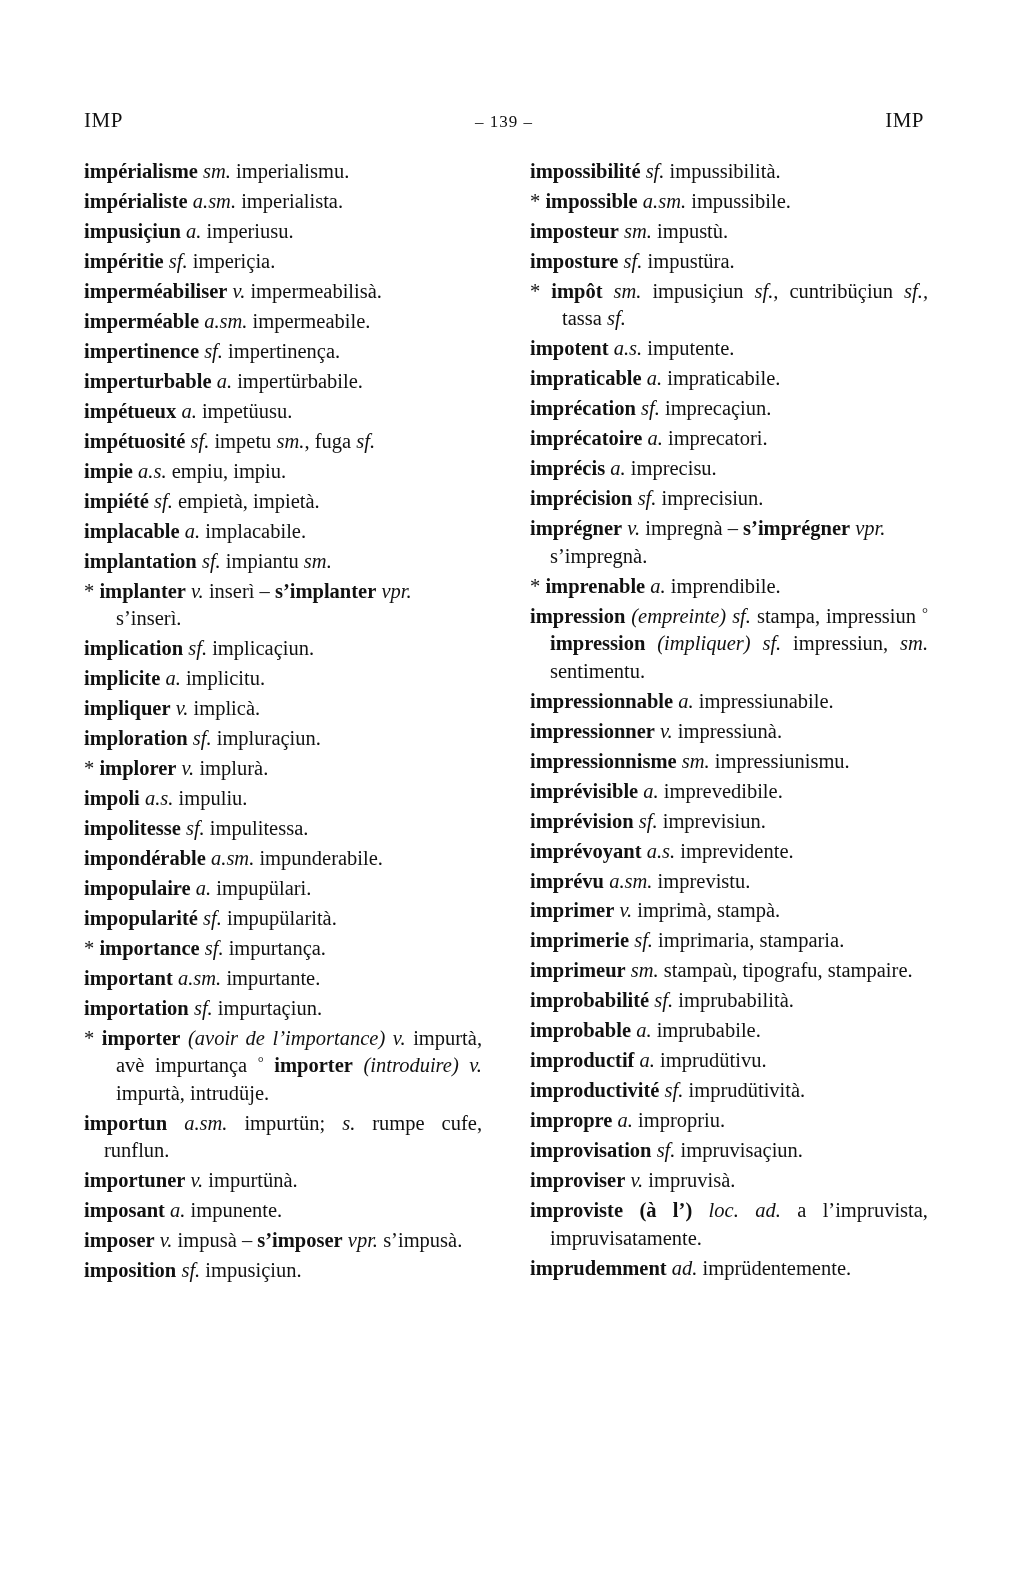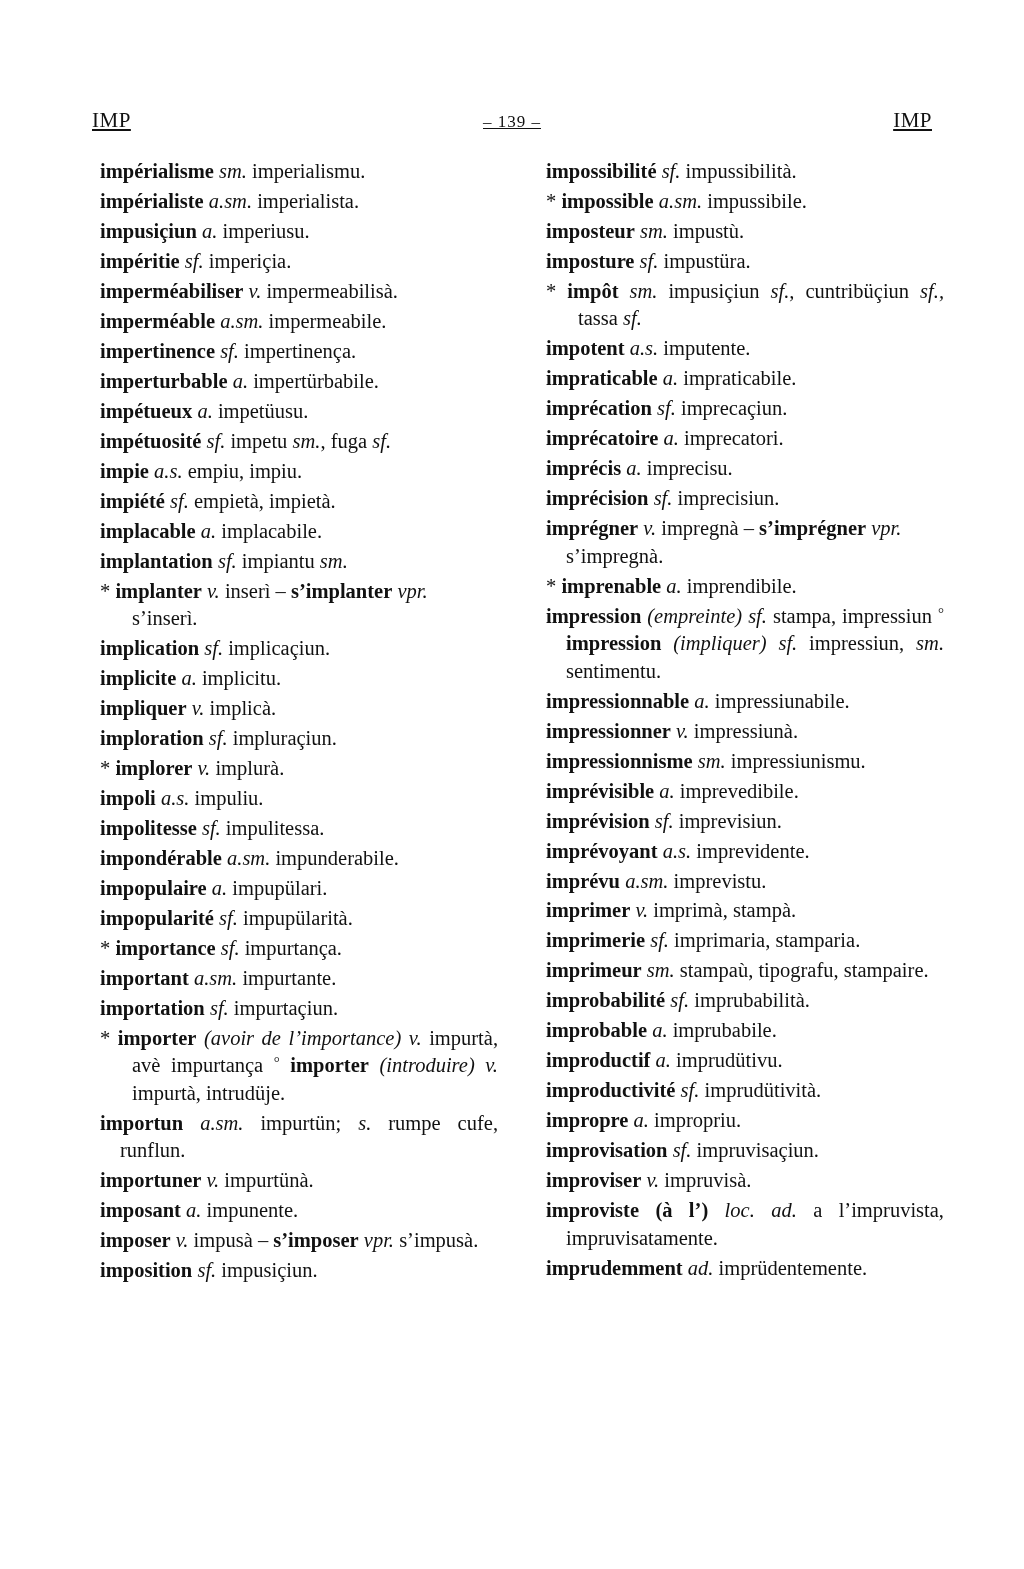--- a/index.html
+++ b/index.html
@@ -18,37 +18,36 @@
     position: absolute;
     left: 0; top: 0;
     width: 1024px;
     height: 1569px;
     box-sizing: border-box;
     padding: 0;
   }
   .header {
     position: absolute;
     top: 108px;
-    left: 92px;
+    left: 84px;
     width: 840px;
     display: flex;
     align-items: baseline;
     justify-content: space-between;
     font-size: 21px;
     letter-spacing: 0.5px;
-    text-decoration: underline;
   }
   .header .folio {
     font-size: 17px;
     letter-spacing: 1px;
   }
   .columns {
     position: absolute;
     top: 158px;
-    left: 100px;
+    left: 84px;
     width: 844px;
     display: flex;
     gap: 48px;
   }
   .col {
     width: 398px;
   }
   .entry {
     font-size: 20.5px;
     line-height: 1.34;

